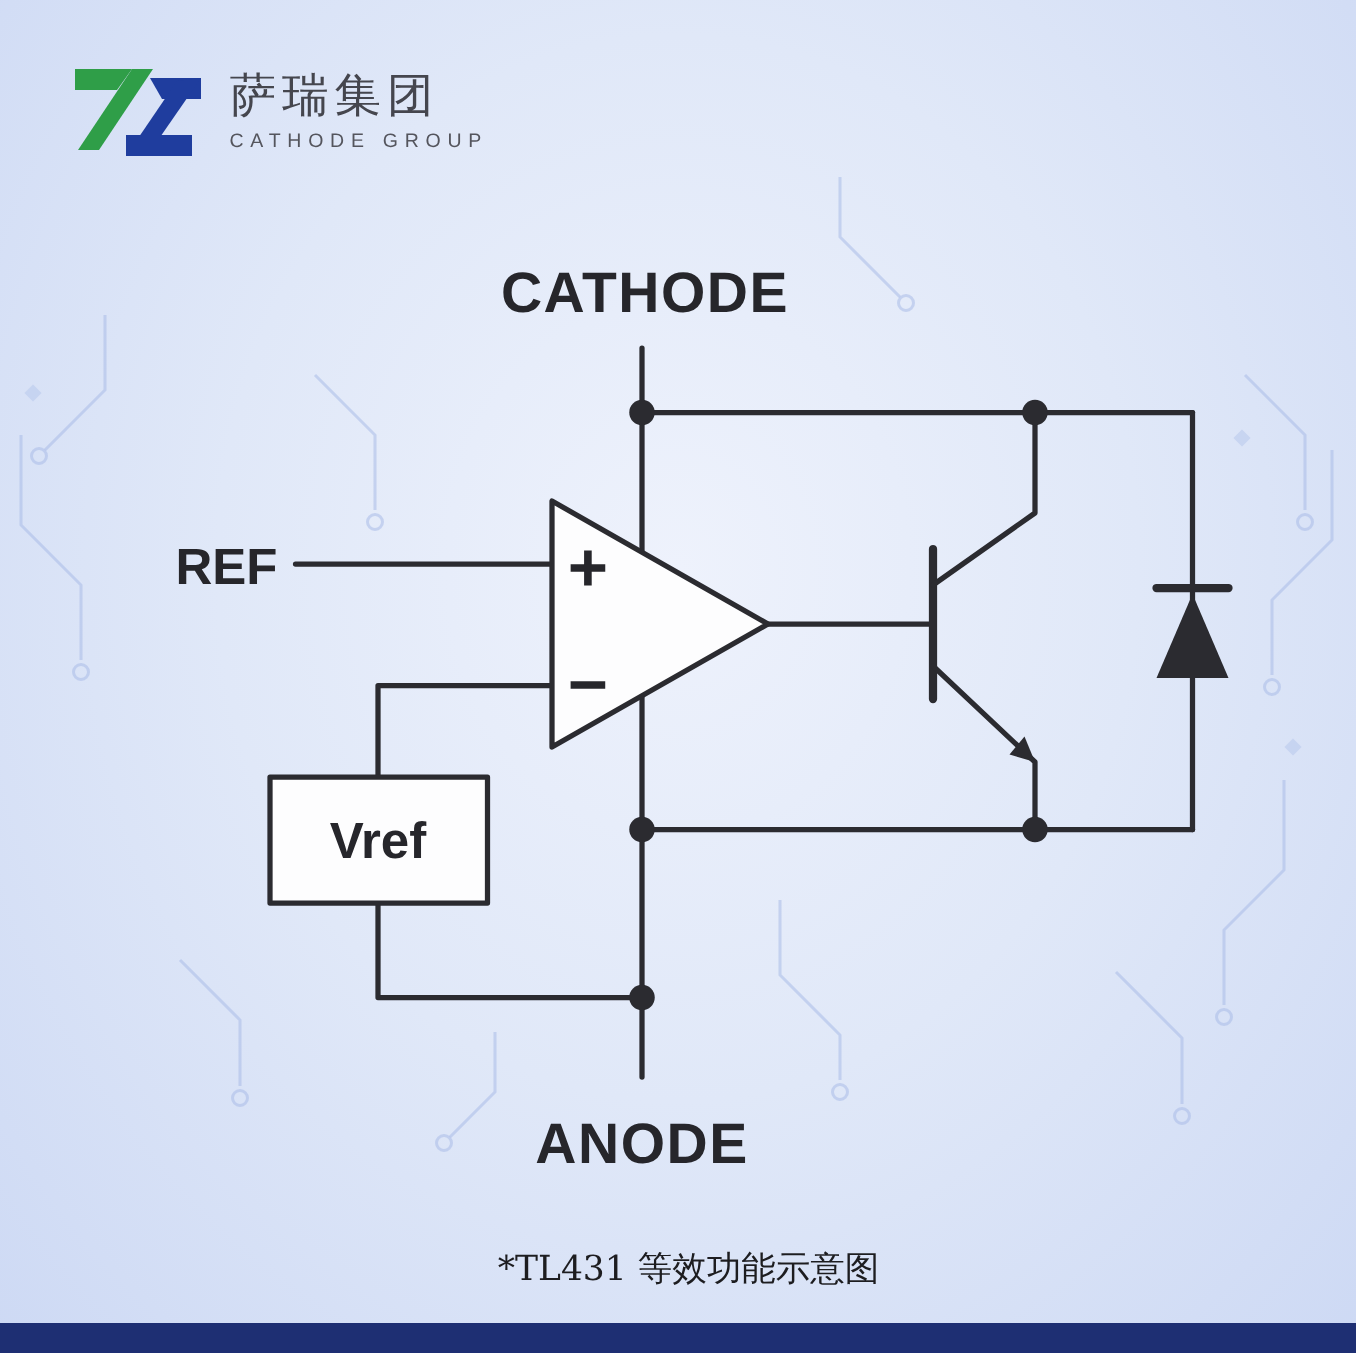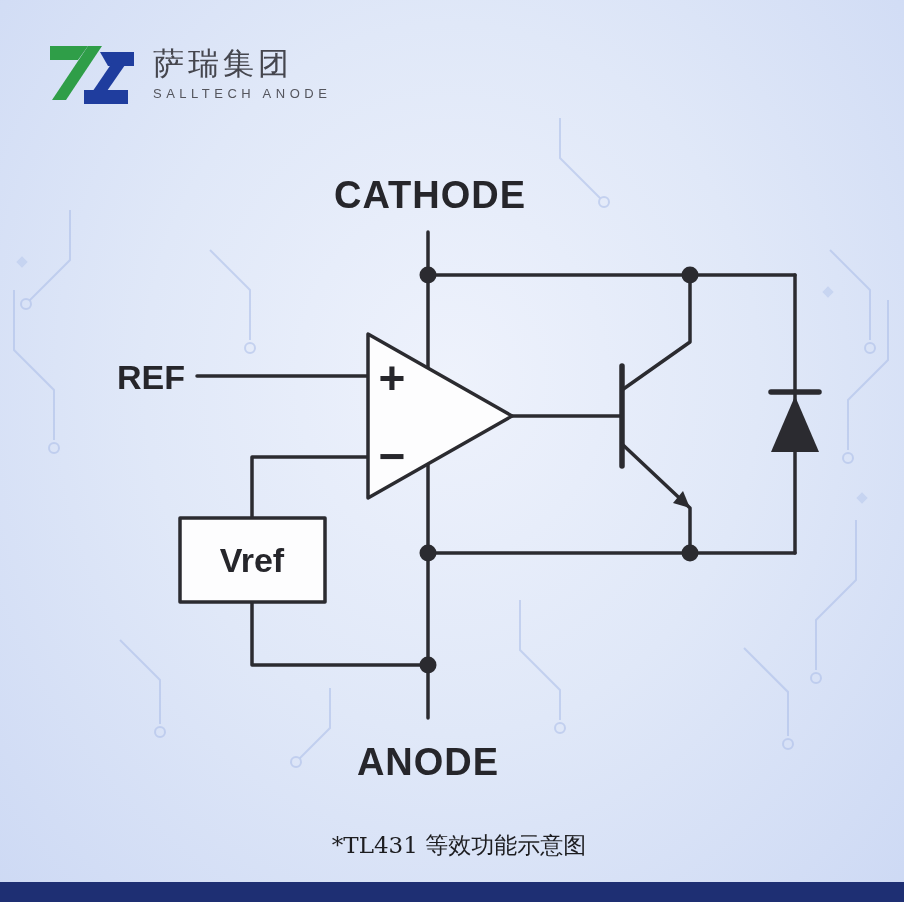--- a/index.html
+++ b/index.html
@@ -90,21 +90,21 @@
         <polygon points="46,8 60,8 24,62 10,62" fill="#2f9e48"></polygon>
       </g>
       <g>
         <polygon points="58,14 92,14 92,28 66,28" fill="#1f3d9e"></polygon>
         <polygon points="92,14 56,66 42,66 76,16" fill="#1f3d9e"></polygon>
         <polygon points="42,52 86,52 86,66 42,66" fill="#1f3d9e"></polygon>
       </g>
     </svg>
     <div class="logo-text">
       <span class="logo-cn">萨瑞集团</span>
-      <span class="logo-en">SALLTECH ANODE</span>
+      <span class="logo-en">CATHODE GROUP</span>
     </div>
   </div>
 
   <svg class="layer" viewBox="0 0 904 902">
 
     <line class="wire" x1="428" y1="232" x2="428" y2="718"></line>
     <line class="wire" x1="428" y1="275" x2="795" y2="275"></line>
     <line class="wire" x1="795" y1="275" x2="795" y2="553"></line>
     <line class="wire" x1="428" y1="553" x2="795" y2="553"></line>
     <line class="wire" x1="197" y1="376" x2="368" y2="376"></line>

